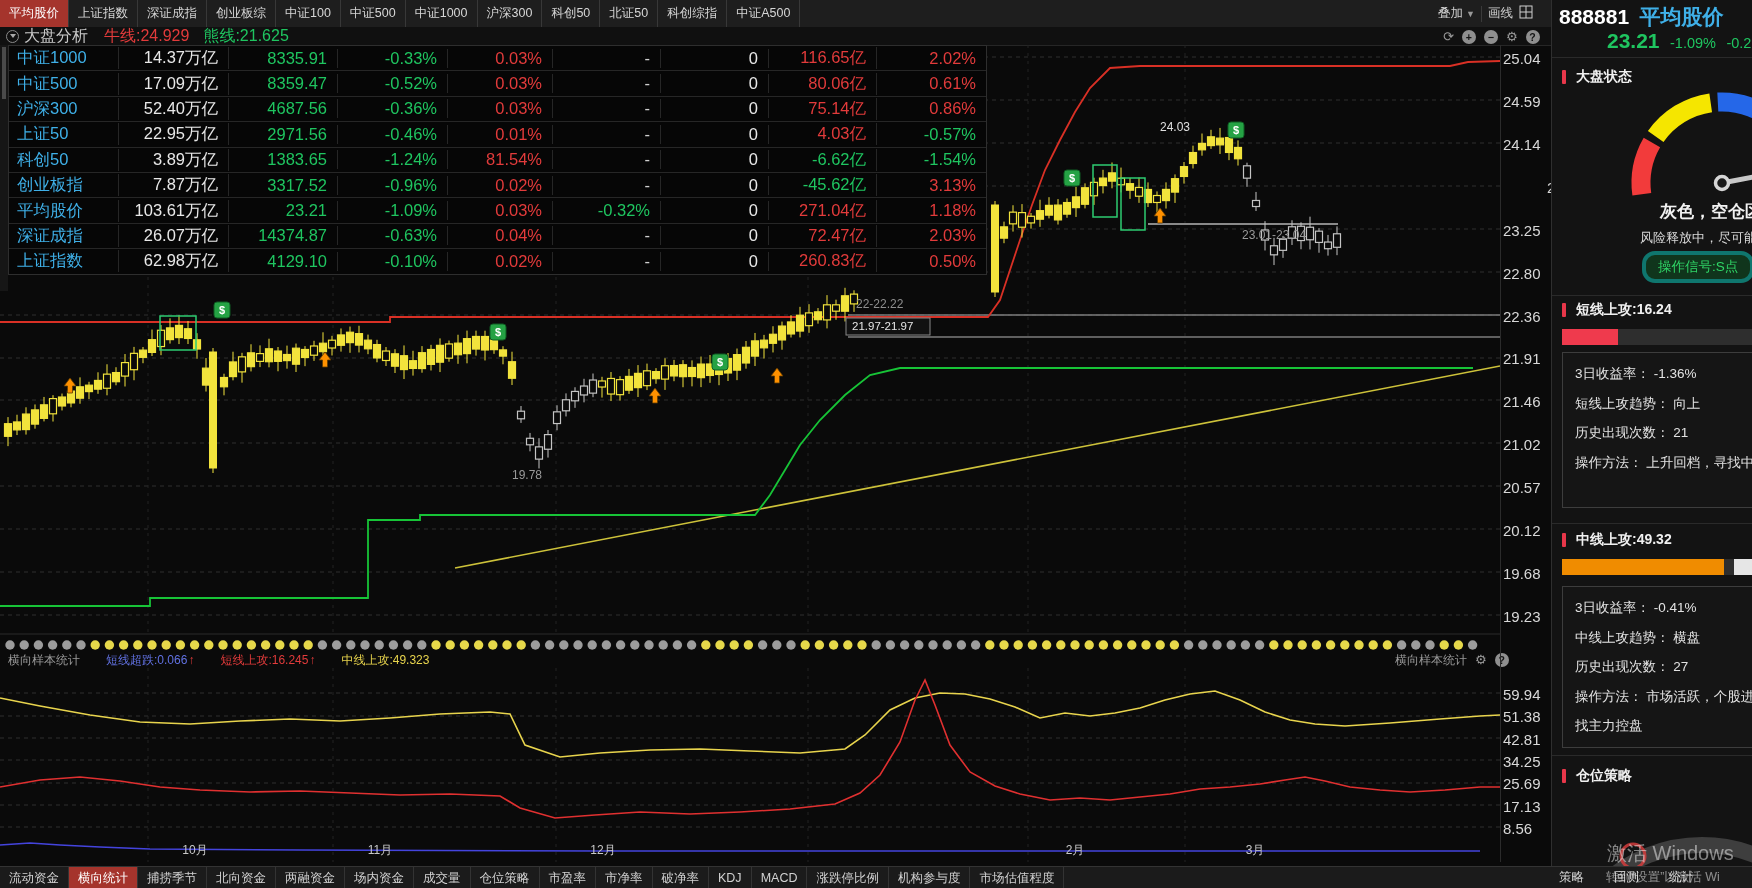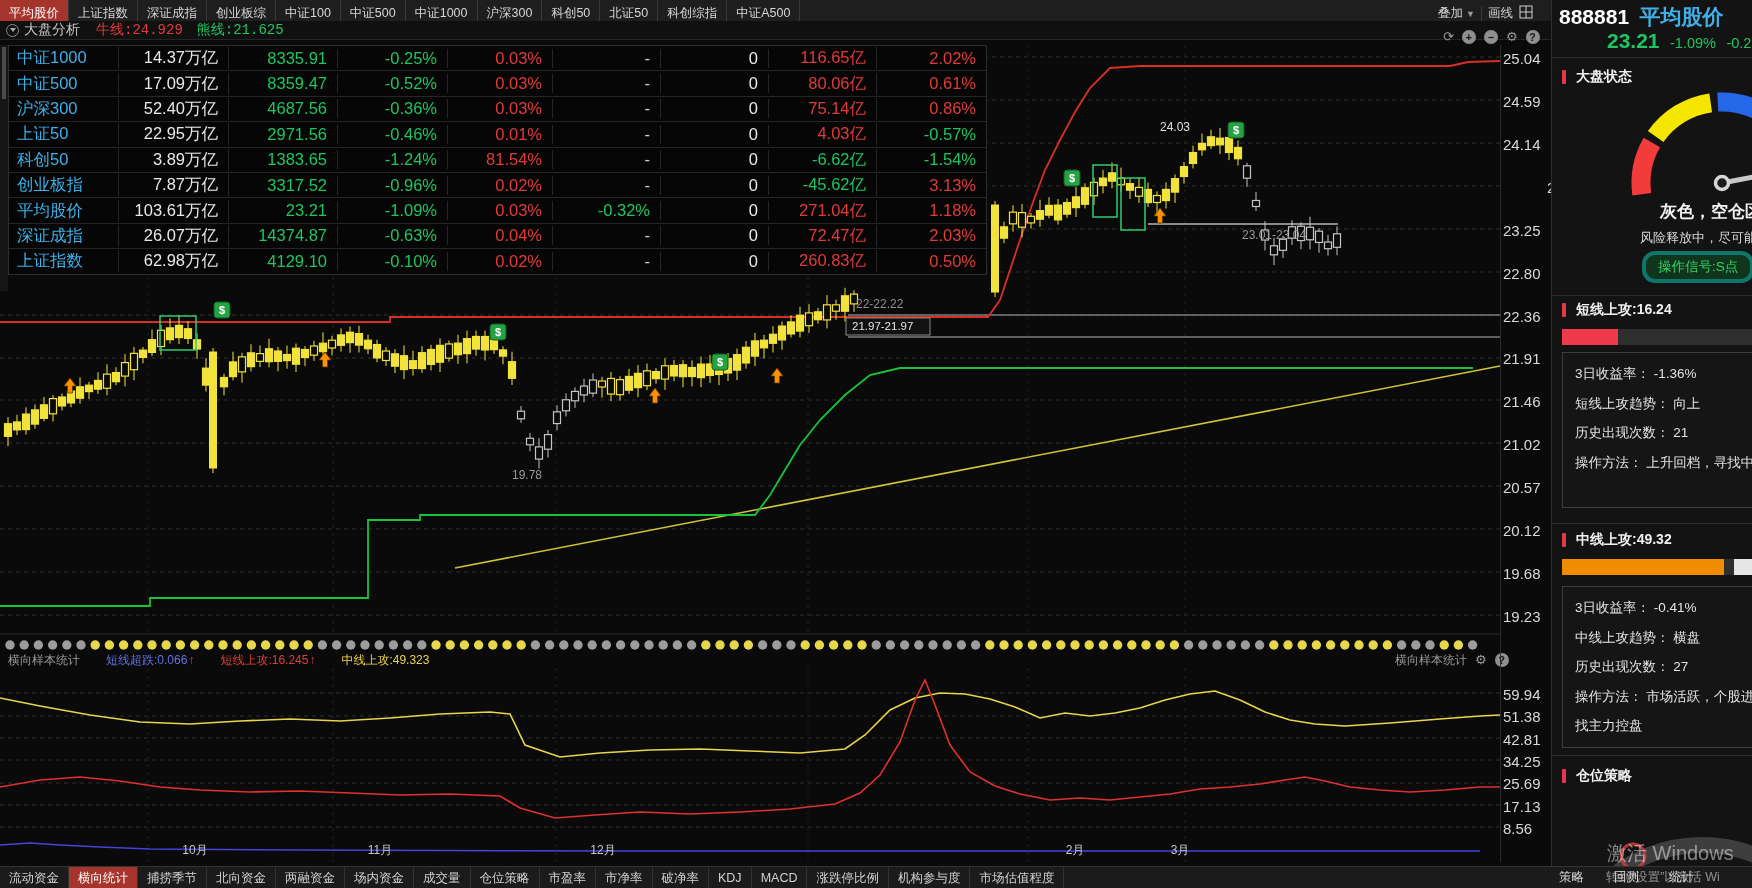--- a/index.html
+++ b/index.html
@@ -6,21 +6,21 @@
   #app{position:relative;width:1752px;height:888px;background:#0a0a0a;overflow:hidden;
        font-family:"Liberation Sans","DejaVu Sans",sans-serif;color:#ddd;-webkit-font-smoothing:antialiased;}
   
   #topbar{position:absolute;left:0;top:0;width:1551px;height:27px;background:#1e1e1e;border-bottom:1px solid #000;display:flex;align-items:stretch;}
   .ttab{padding:0 9px;font-size:12.5px;line-height:27px;color:#d6d6d6;border-right:1px solid #383838;cursor:default;white-space:nowrap;}
   .ttab.sel{background:#a5342c;color:#fff;}
   #topbar-tools{position:absolute;left:1438px;top:0;height:27px;display:flex;align-items:center;gap:6px;font-size:12.5px;color:#d0d0d0;}
   .vsep{width:1px;height:16px;background:#3a3a3a;}
   .caret{font-size:9px;color:#999;margin-left:3px;}
   
-  #toolbar2{position:absolute;left:0;top:21px;width:1551px;height:18px;background:#101010;border-bottom:1px solid #262626;display:flex;align-items:center;font-size:14px;font-family:Liberation Mono, monospace;}
+  #toolbar2{position:absolute;left:0;top:27px;width:1551px;height:18px;background:#101010;border-bottom:1px solid #262626;display:flex;align-items:center;font-size:16px;}
   .tgl{width:11px;height:11px;border:1px solid #8a8a8a;border-radius:50%;margin:0 5px 0 6px;position:relative;}
   .tgl:after{content:"";position:absolute;left:2.5px;top:3.5px;border-left:3px solid transparent;border-right:3px solid transparent;border-top:4px solid #aaa;}
   #row2-icons{position:absolute;left:1443px;top:28px;height:17px;display:flex;align-items:center;gap:8px;}
   .cicon{width:14px;height:14px;border-radius:50%;background:#8f8f8f;color:#141414;font-size:10.5px;line-height:14px;text-align:center;font-weight:bold;}
   .gicon{color:#9a9a9a;font-size:13px;line-height:14px;}
   
   #main-chart{position:absolute;left:0;top:45px;}
   #axis-main .yl,#axis-panel .yl{position:absolute;left:1503px;font-size:15px;color:#d8d8d8;}
   #dots-strip{position:absolute;left:0;top:638px;}
   #ind-header{position:absolute;left:0;top:652px;width:1500px;height:16px;font-size:12px;display:flex;gap:26px;align-items:center;}
@@ -599,30 +599,30 @@
       <div class="yl" style="top: 775.32px;">25.69</div>
       <div class="yl" style="top: 797.65px;">17.13</div>
       <div class="yl" style="top: 819.98px;">8.56</div>
     </div>
   <div id="months">
       <span style="left: 195px;">10月</span>
       <span style="left: 380px;">11月</span>
       <span style="left: 603px;">12月</span>
       <span style="left: 860px; margin-top: 48px;">2026</span>
       <span style="left: 1075px;">2月</span>
-      <span style="left: 1180px;">3月</span>
+      <span style="left: 1255px;">3月</span>
     </div>
   <div id="axis-border"></div>
 
   <div id="qtable">
       <div class="qrow">
         <div class="qc name" style="width: 110px; color: rgb(63, 176, 232);">中证1000</div>
         <div class="qc" style="width: 110px; color: rgb(232, 232, 232);">14.37万亿</div>
         <div class="qc" style="width: 109px; color: rgb(31, 197, 96);">8335.91</div>
-        <div class="qc" style="width: 110px; color: rgb(31, 197, 96);">-0.25%</div>
+        <div class="qc" style="width: 110px; color: rgb(31, 197, 96);">-0.33%</div>
         <div class="qc" style="width: 105px; color: rgb(226, 59, 59);">0.03%</div>
         <div class="qc" style="width: 108px; color: rgb(207, 207, 207);">-</div>
         <div class="qc" style="width: 108px; color: rgb(232, 232, 232);">0</div>
         <div class="qc" style="width: 108px; color: rgb(226, 59, 59);">116.65亿</div>
         <div class="qc" style="width: 109px; color: rgb(226, 59, 59);">2.02%</div>
       </div>
       <div class="qrow">
         <div class="qc name" style="width: 110px; color: rgb(63, 176, 232);">中证500</div>
         <div class="qc" style="width: 110px; color: rgb(232, 232, 232);">17.09万亿</div>
         <div class="qc" style="width: 109px; color: rgb(31, 197, 96);">8359.47</div>

